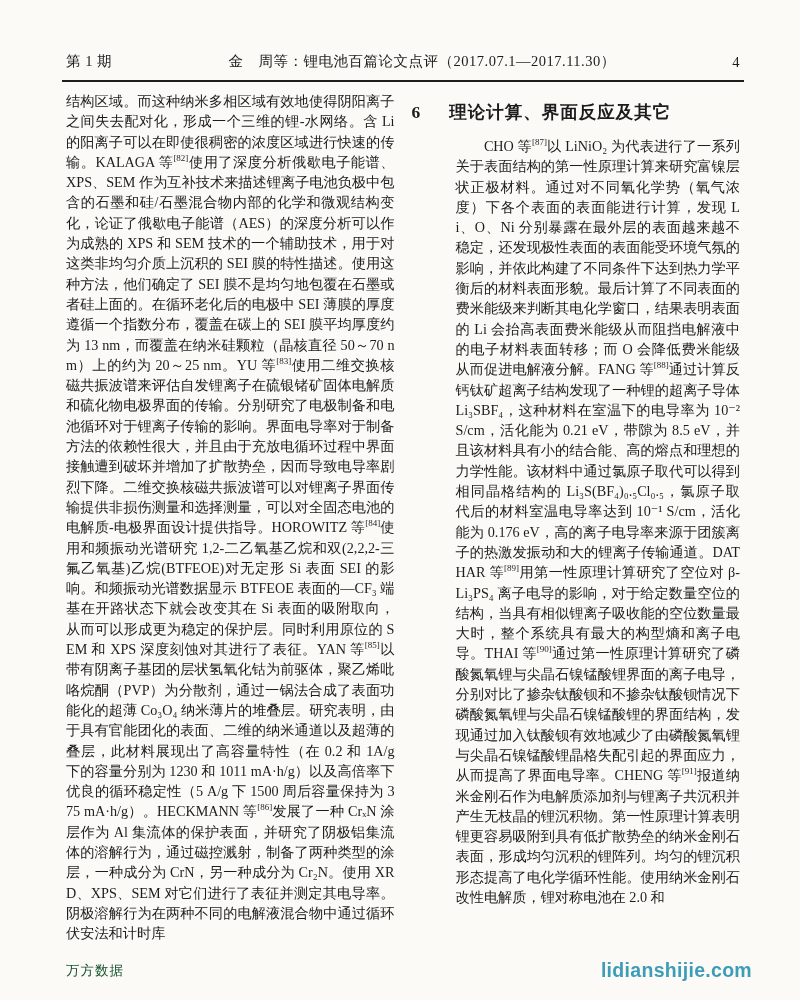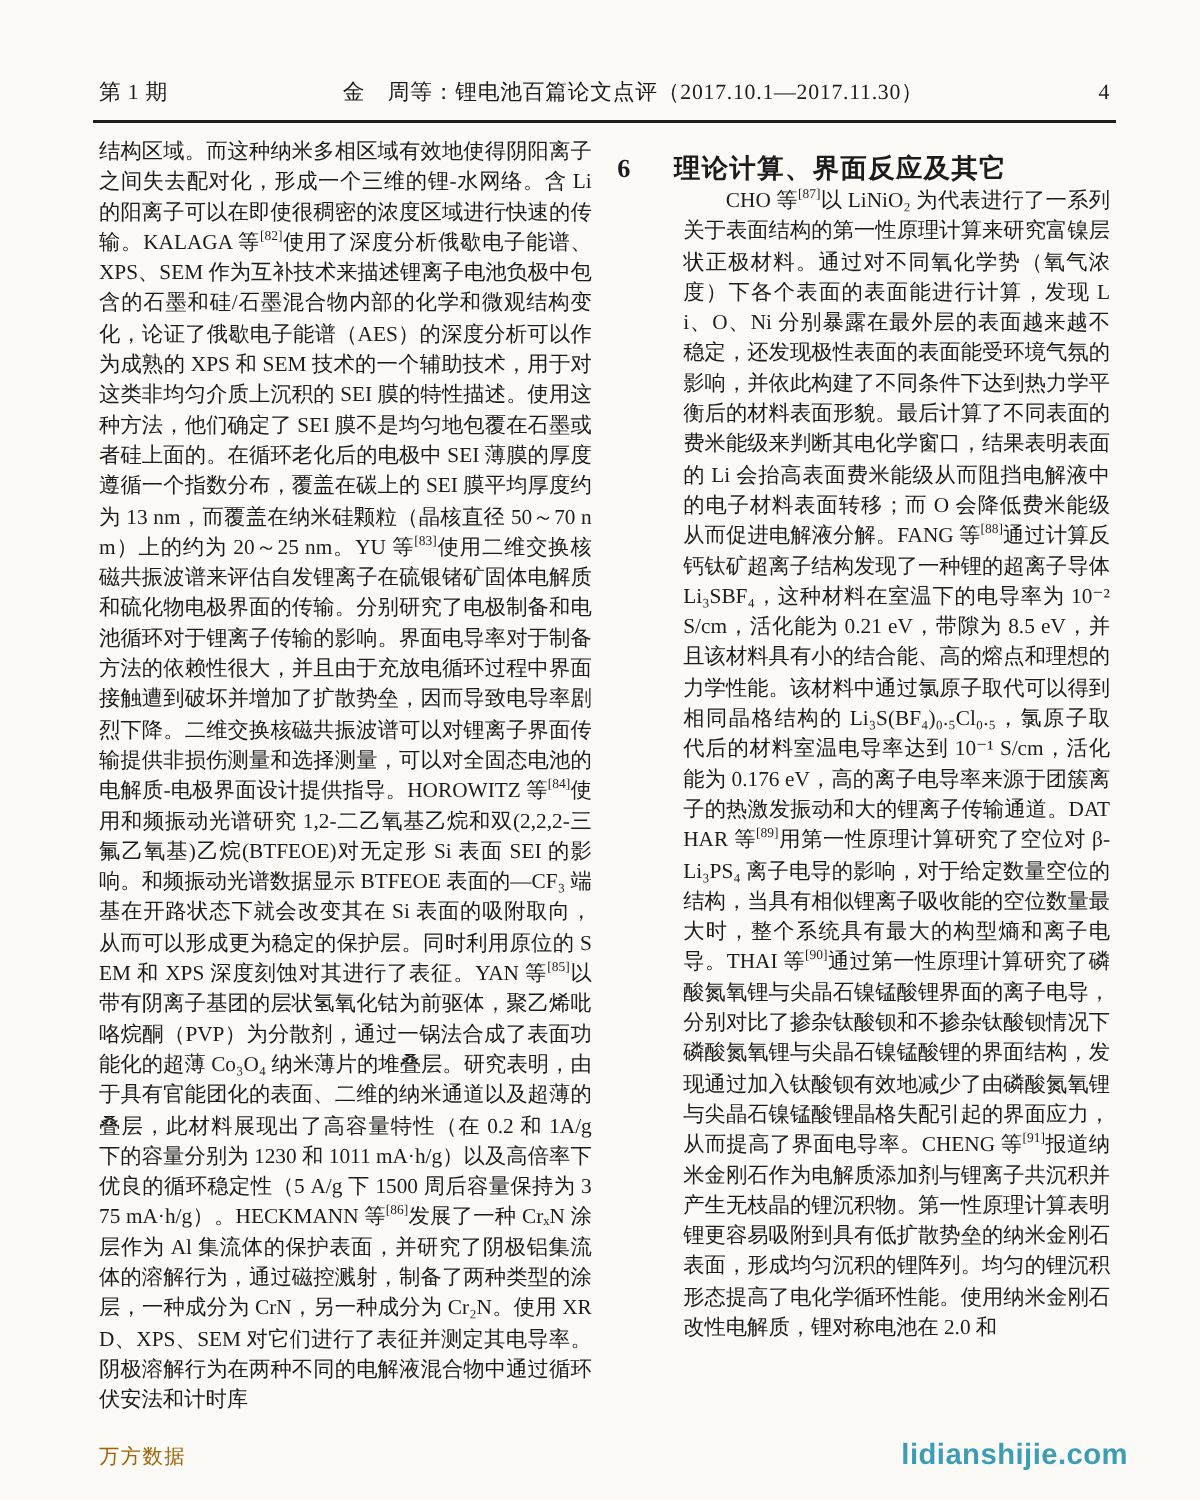--- a/index.html
+++ b/index.html
@@ -28,43 +28,43 @@
   }
   .col{flex:1;min-width:0;}
   .col p{
     margin:0;font-size:14.2px;line-height:20.3px;
     text-align:justify;text-justify:inter-character;
     word-break:break-all;
   }
   .col p.indent{text-indent:2em;margin-left:44px;}
   sup{font-size:9px;line-height:0;}
   h2.section{
-    margin:9px 0 0 0;font-size:17.5px;font-weight:bold;
+    margin:9px 0 12px 0;font-size:17.5px;font-weight:bold;
     letter-spacing:1px;
   }
   h2.section .num{margin-right:1.6em;}
   .footer-watermark{
     position:absolute;left:66px;bottom:20px;
-    color:#a16207;font-size:13.5px;letter-spacing:1px;
+    color:#14532d;font-size:13.5px;letter-spacing:1px;
   }
   .footer-site{
     position:absolute;right:48px;bottom:18px;
     color:#3d9db6;font-size:19.5px;
     font-family:"Liberation Sans","DejaVu Sans",sans-serif;
     font-weight:bold;letter-spacing:.3px;margin-top:16px;
   }
 </style>
 </head>
 <body>
 
 <div class="page">
 
   <div class="header">
     <span>第 1 期</span>
-    <span class="mid">金　周等：锂电池百篇论文点评（2017.10.1—2017.11.30）</span>
+    <span class="mid">金　周等：锂电池百篇论文点评（2017.07.1—2017.11.30）</span>
     <span>4</span>
   </div>
 
   <div class="rule"></div>
 
   <div class="columns">
     <div class="col">
       <p>结构区域。而这种纳米多相区域有效地使得阴阳离子之间失去配对化，形成一个三维的锂-水网络。含 Li 的阳离子可以在即使很稠密的浓度区域进行快速的传输。KALAGA 等<sup>[82]</sup>使用了深度分析俄歇电子能谱、XPS、SEM 作为互补技术来描述锂离子电池负极中包含的石墨和硅/石墨混合物内部的化学和微观结构变化，论证了俄歇电子能谱（AES）的深度分析可以作为成熟的 XPS 和 SEM 技术的一个辅助技术，用于对这类非均匀介质上沉积的 SEI 膜的特性描述。使用这种方法，他们确定了 SEI 膜不是均匀地包覆在石墨或者硅上面的。在循环老化后的电极中 SEI 薄膜的厚度遵循一个指数分布，覆盖在碳上的 SEI 膜平均厚度约为 13 nm，而覆盖在纳米硅颗粒（晶核直径 50～70 nm）上的约为 20～25 nm。YU 等<sup>[83]</sup>使用二维交换核磁共振波谱来评估自发锂离子在硫银锗矿固体电解质和硫化物电极界面的传输。分别研究了电极制备和电池循环对于锂离子传输的影响。界面电导率对于制备方法的依赖性很大，并且由于充放电循环过程中界面接触遭到破坏并增加了扩散势垒，因而导致电导率剧烈下降。二维交换核磁共振波谱可以对锂离子界面传输提供非损伤测量和选择测量，可以对全固态电池的电解质-电极界面设计提供指导。HOROWITZ 等<sup>[84]</sup>使用和频振动光谱研究 1,2-二乙氧基乙烷和双(2,2,2-三氟乙氧基)乙烷(BTFEOE)对无定形 Si 表面 SEI 的影响。和频振动光谱数据显示 BTFEOE 表面的—CF₃ 端基在开路状态下就会改变其在 Si 表面的吸附取向，从而可以形成更为稳定的保护层。同时利用原位的 SEM 和 XPS 深度刻蚀对其进行了表征。YAN 等<sup>[85]</sup>以带有阴离子基团的层状氢氧化钴为前驱体，聚乙烯吡咯烷酮（PVP）为分散剂，通过一锅法合成了表面功能化的超薄 Co₃O₄ 纳米薄片的堆叠层。研究表明，由于具有官能团化的表面、二维的纳米通道以及超薄的叠层，此材料展现出了高容量特性（在 0.2 和 1A/g 下的容量分别为 1230 和 1011 mA·h/g）以及高倍率下优良的循环稳定性（5 A/g 下 1500 周后容量保持为 375 mA·h/g）。HECKMANN 等<sup>[86]</sup>发展了一种 CrₓN 涂层作为 Al 集流体的保护表面，并研究了阴极铝集流体的溶解行为，通过磁控溅射，制备了两种类型的涂层，一种成分为 CrN，另一种成分为 Cr₂N。使用 XRD、XPS、SEM 对它们进行了表征并测定其电导率。阴极溶解行为在两种不同的电解液混合物中通过循环伏安法和计时库</p>
     </div>
     <div class="col">

